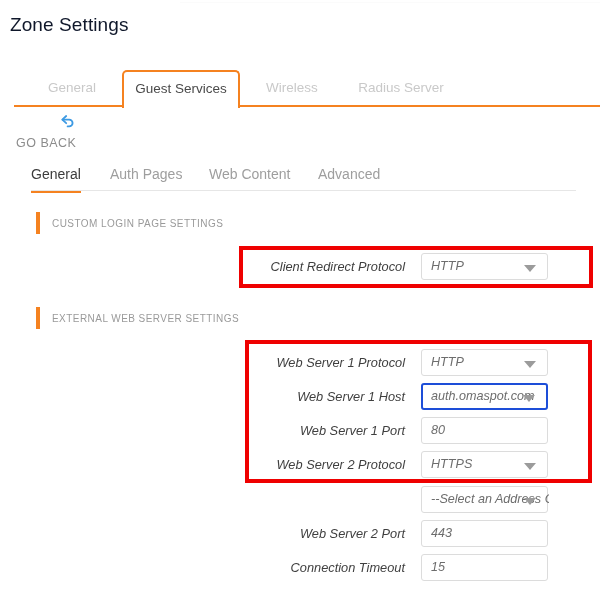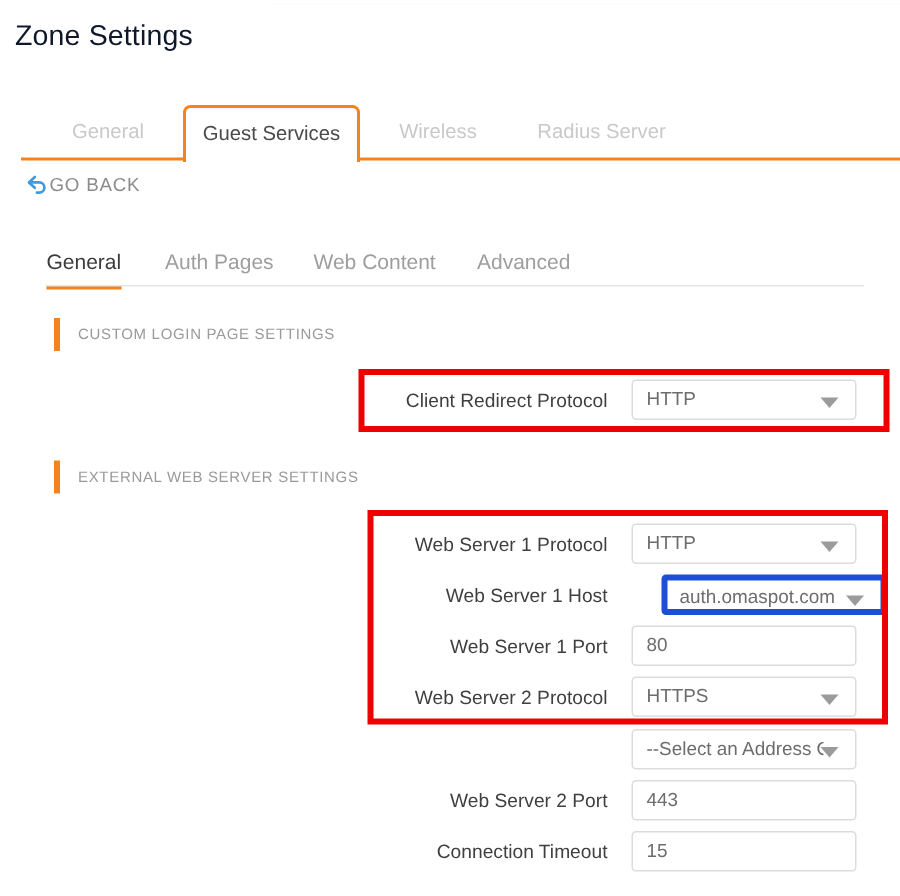--- a/index.html
+++ b/index.html
@@ -69,22 +69,23 @@
     height: 38px;
     line-height: 34px;
     z-index: 3;
   }
 
   
   .goback {
     position: absolute;
     left: 16px; top: 113px;
     height: 20px;
-    display: flex; align-items: center; 
+    display: flex; align-items: flex-end; gap: 7px;
     cursor: pointer;
+    flex-direction: column;
   }
   .goback-icon { width: 17px; height: 16px; display:block; }
   .goback-label {
     font-size: 12.5px;
     color: #8c8c8c;
     letter-spacing: 0.5px;
   }
 
   
   .subtabbar {
@@ -133,53 +134,52 @@
     color: #9a9a9a;
     letter-spacing: 0.45px;
     white-space: nowrap;
   }
   .sh-login  { left: 36px; top: 212px; }
   .sh-extweb { left: 36px; top: 307px; }
 
   
   .row {
     position: absolute;
-    left: 240px; width: 340px; height: 27px;
+    left: 240px; width: 340px; height: 27px; font-style: italic;
   }
   .row .label {
     position: absolute;
     left: 0; top: 0;
     width: 165px; height: 27px;
     line-height: 27px;
     text-align: right;
     font-size: 12.8px;
     color: #3f3f3f;
     white-space: nowrap;
   }
   .field {
     position: absolute;
     left: 181px; top: 0;
-    width: 150px; height: 27px;
+    width: 127px; height: 27px;
     border: 1px solid #dcdcdc;
     border-radius: 3px;
     background: #ffffff;
   }
   .field .value {
     position: absolute;
     left: 9px; top: 0;
     height: 25px; line-height: 25px;
     font-size: 12.6px;
     color: #6d6d6d;
     white-space: nowrap;
     overflow: hidden;
   }
   .field.select .value { max-width: 118px; }
   .field.focused {
-    border: 4px solid #1d4ed8;
-    margin-left: 20px;
+    border: 2px solid #1d4ed8;
   }
   .field.focused .value { left: 8px; height: 23px; line-height: 23px; }
   .caret {
     position: absolute;
     right: 11px; top: 11px;
     width: 0; height: 0;
     border-left: 6px solid transparent;
     border-right: 6px solid transparent;
     border-top: 7px solid #9b9b9b;
   }

